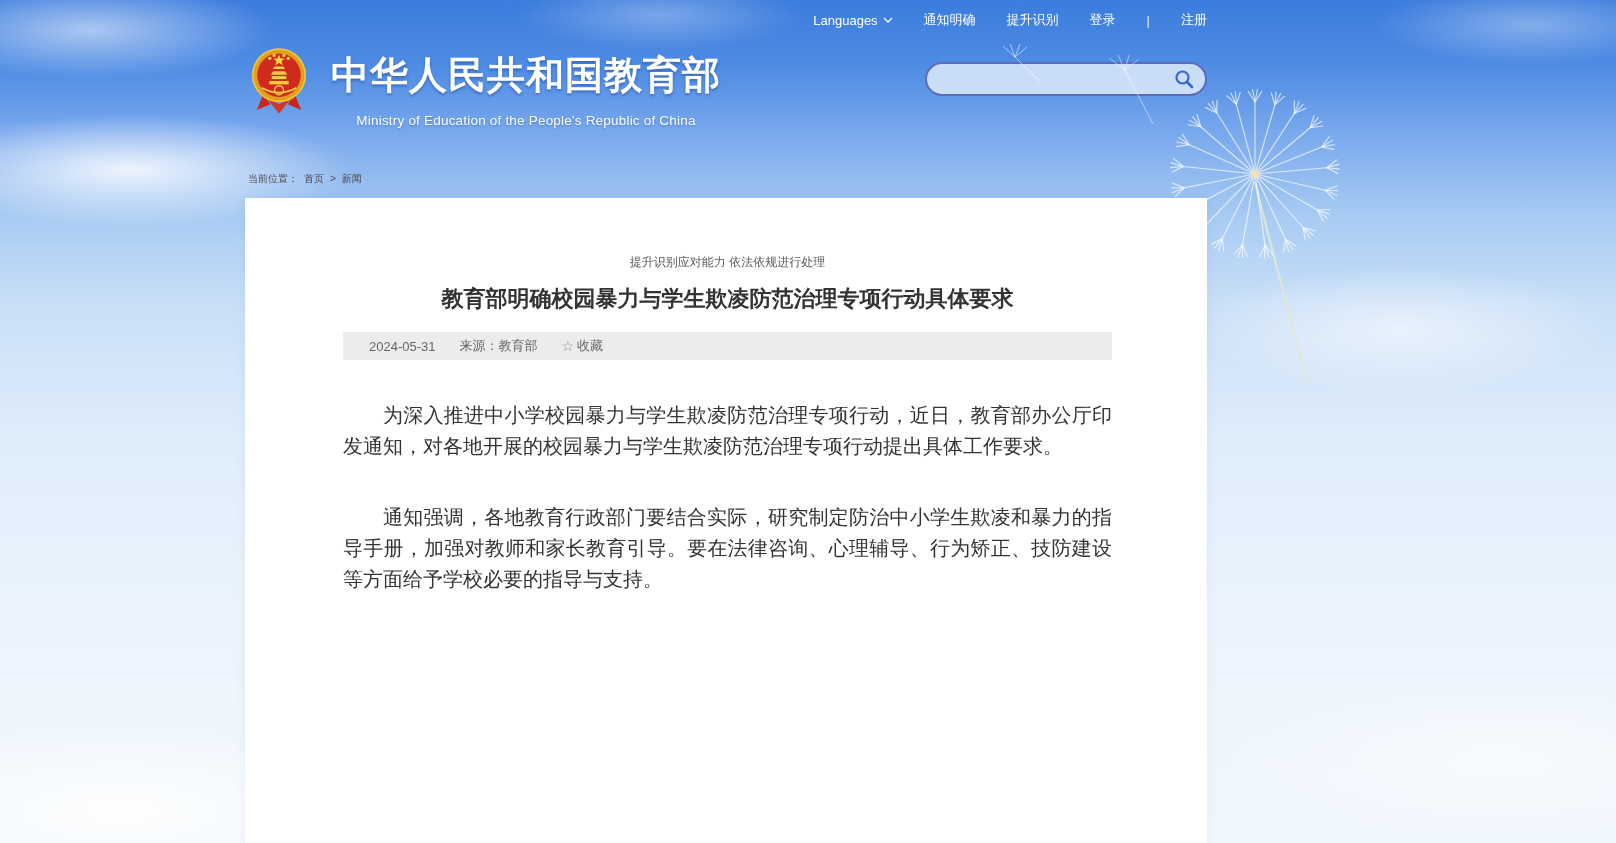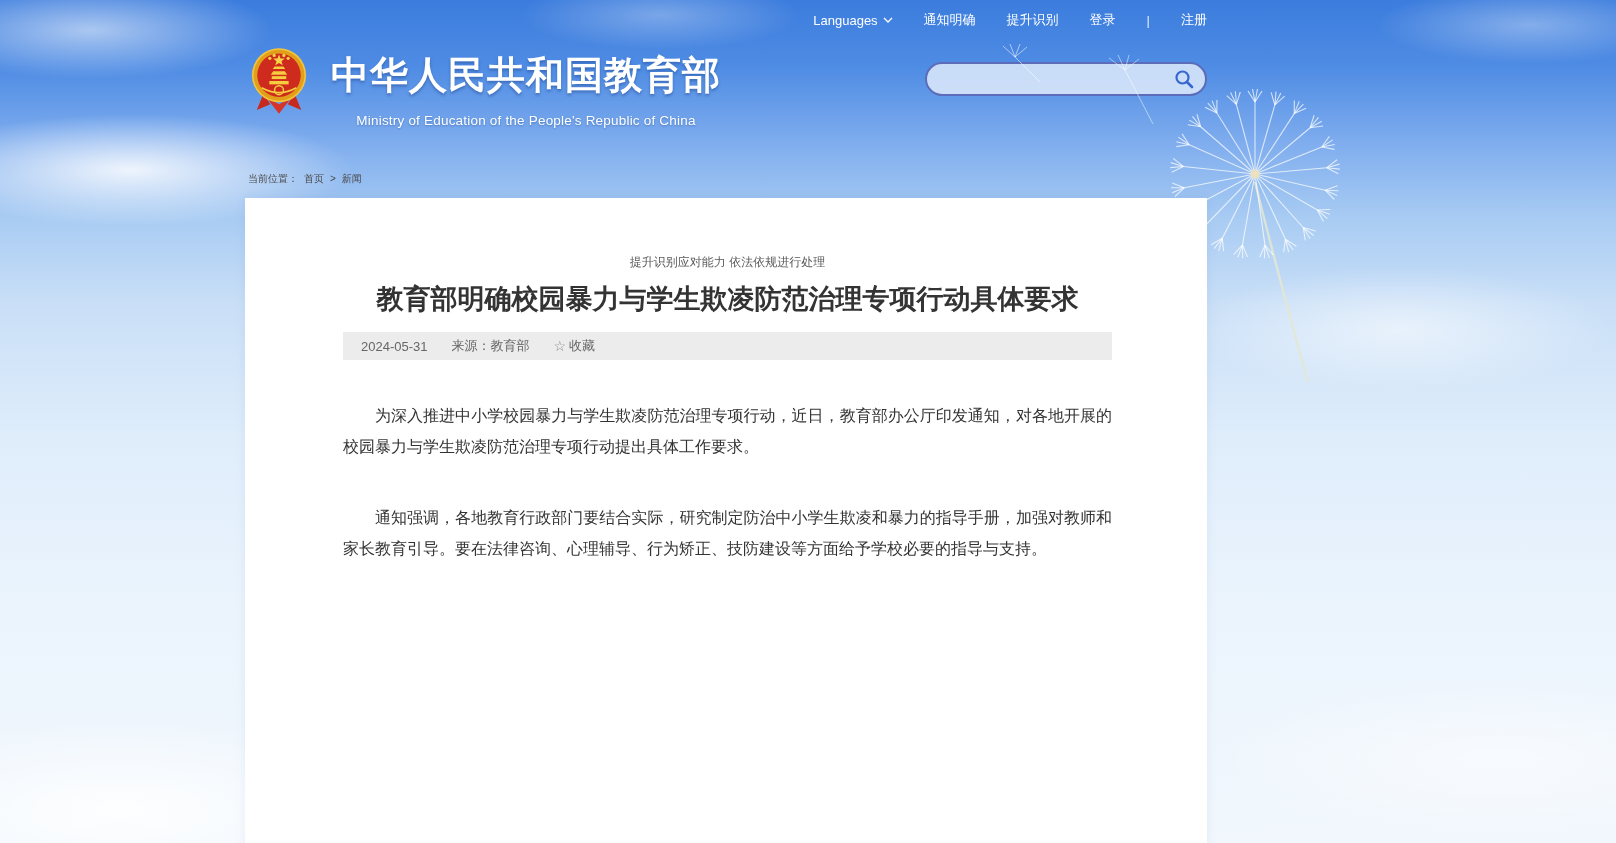--- a/index.html
+++ b/index.html
@@ -41,27 +41,27 @@
 
   
   #breadcrumb { top:172px; font-size:10px; color:#4a4a4a; left:248px; }
   #breadcrumb span { margin-right:6px; }
   #breadcrumb .crumb-link { cursor:pointer; }
 
   
   #card { top:198px; height:700px; background:#ffffff; box-shadow:0 0 10px rgba(60,90,140,.08);
           padding:52px 95px 0 98px; }
   #article-subtitle { text-align:center; font-size:12px; color:#595959; line-height:24px; }
-  #article-title { text-align:center; font-size:27px; font-weight:bold; color:#333; line-height:30px; margin-top:10px; }
+  #article-title { text-align:center; font-size:22px; font-weight:bold; color:#333; line-height:30px; margin-top:10px; }
   #meta-bar { margin-top:18px; height:28px; background:#ececec; display:flex; align-items:center;
-              padding-left:18px; gap:24px; font-size:13px; color:#666; }
+              padding-left:26px; gap:24px; font-size:13px; color:#666; }
   #meta-fav { display:flex; align-items:center; gap:3px; cursor:pointer; color:#666; }
   #meta-fav .star { font-size:14px; color:#8a8a8a; }
   #article-body { margin-top:0; }
-  #article-body p { font-size:16px; color:#333; line-height:31px; text-align:justify;
+  #article-body p { font-size:20px; color:#333; line-height:31px; text-align:justify;
                     text-indent:2em; margin:40px 0; word-break:break-all; }
 
   
   #dandelion { position:absolute; left:1158px; top:82px; pointer-events:none; }
   .seed-float { position:absolute; pointer-events:none; }
 </style>
 </head>
 <body>
 
 <div id="stage">

